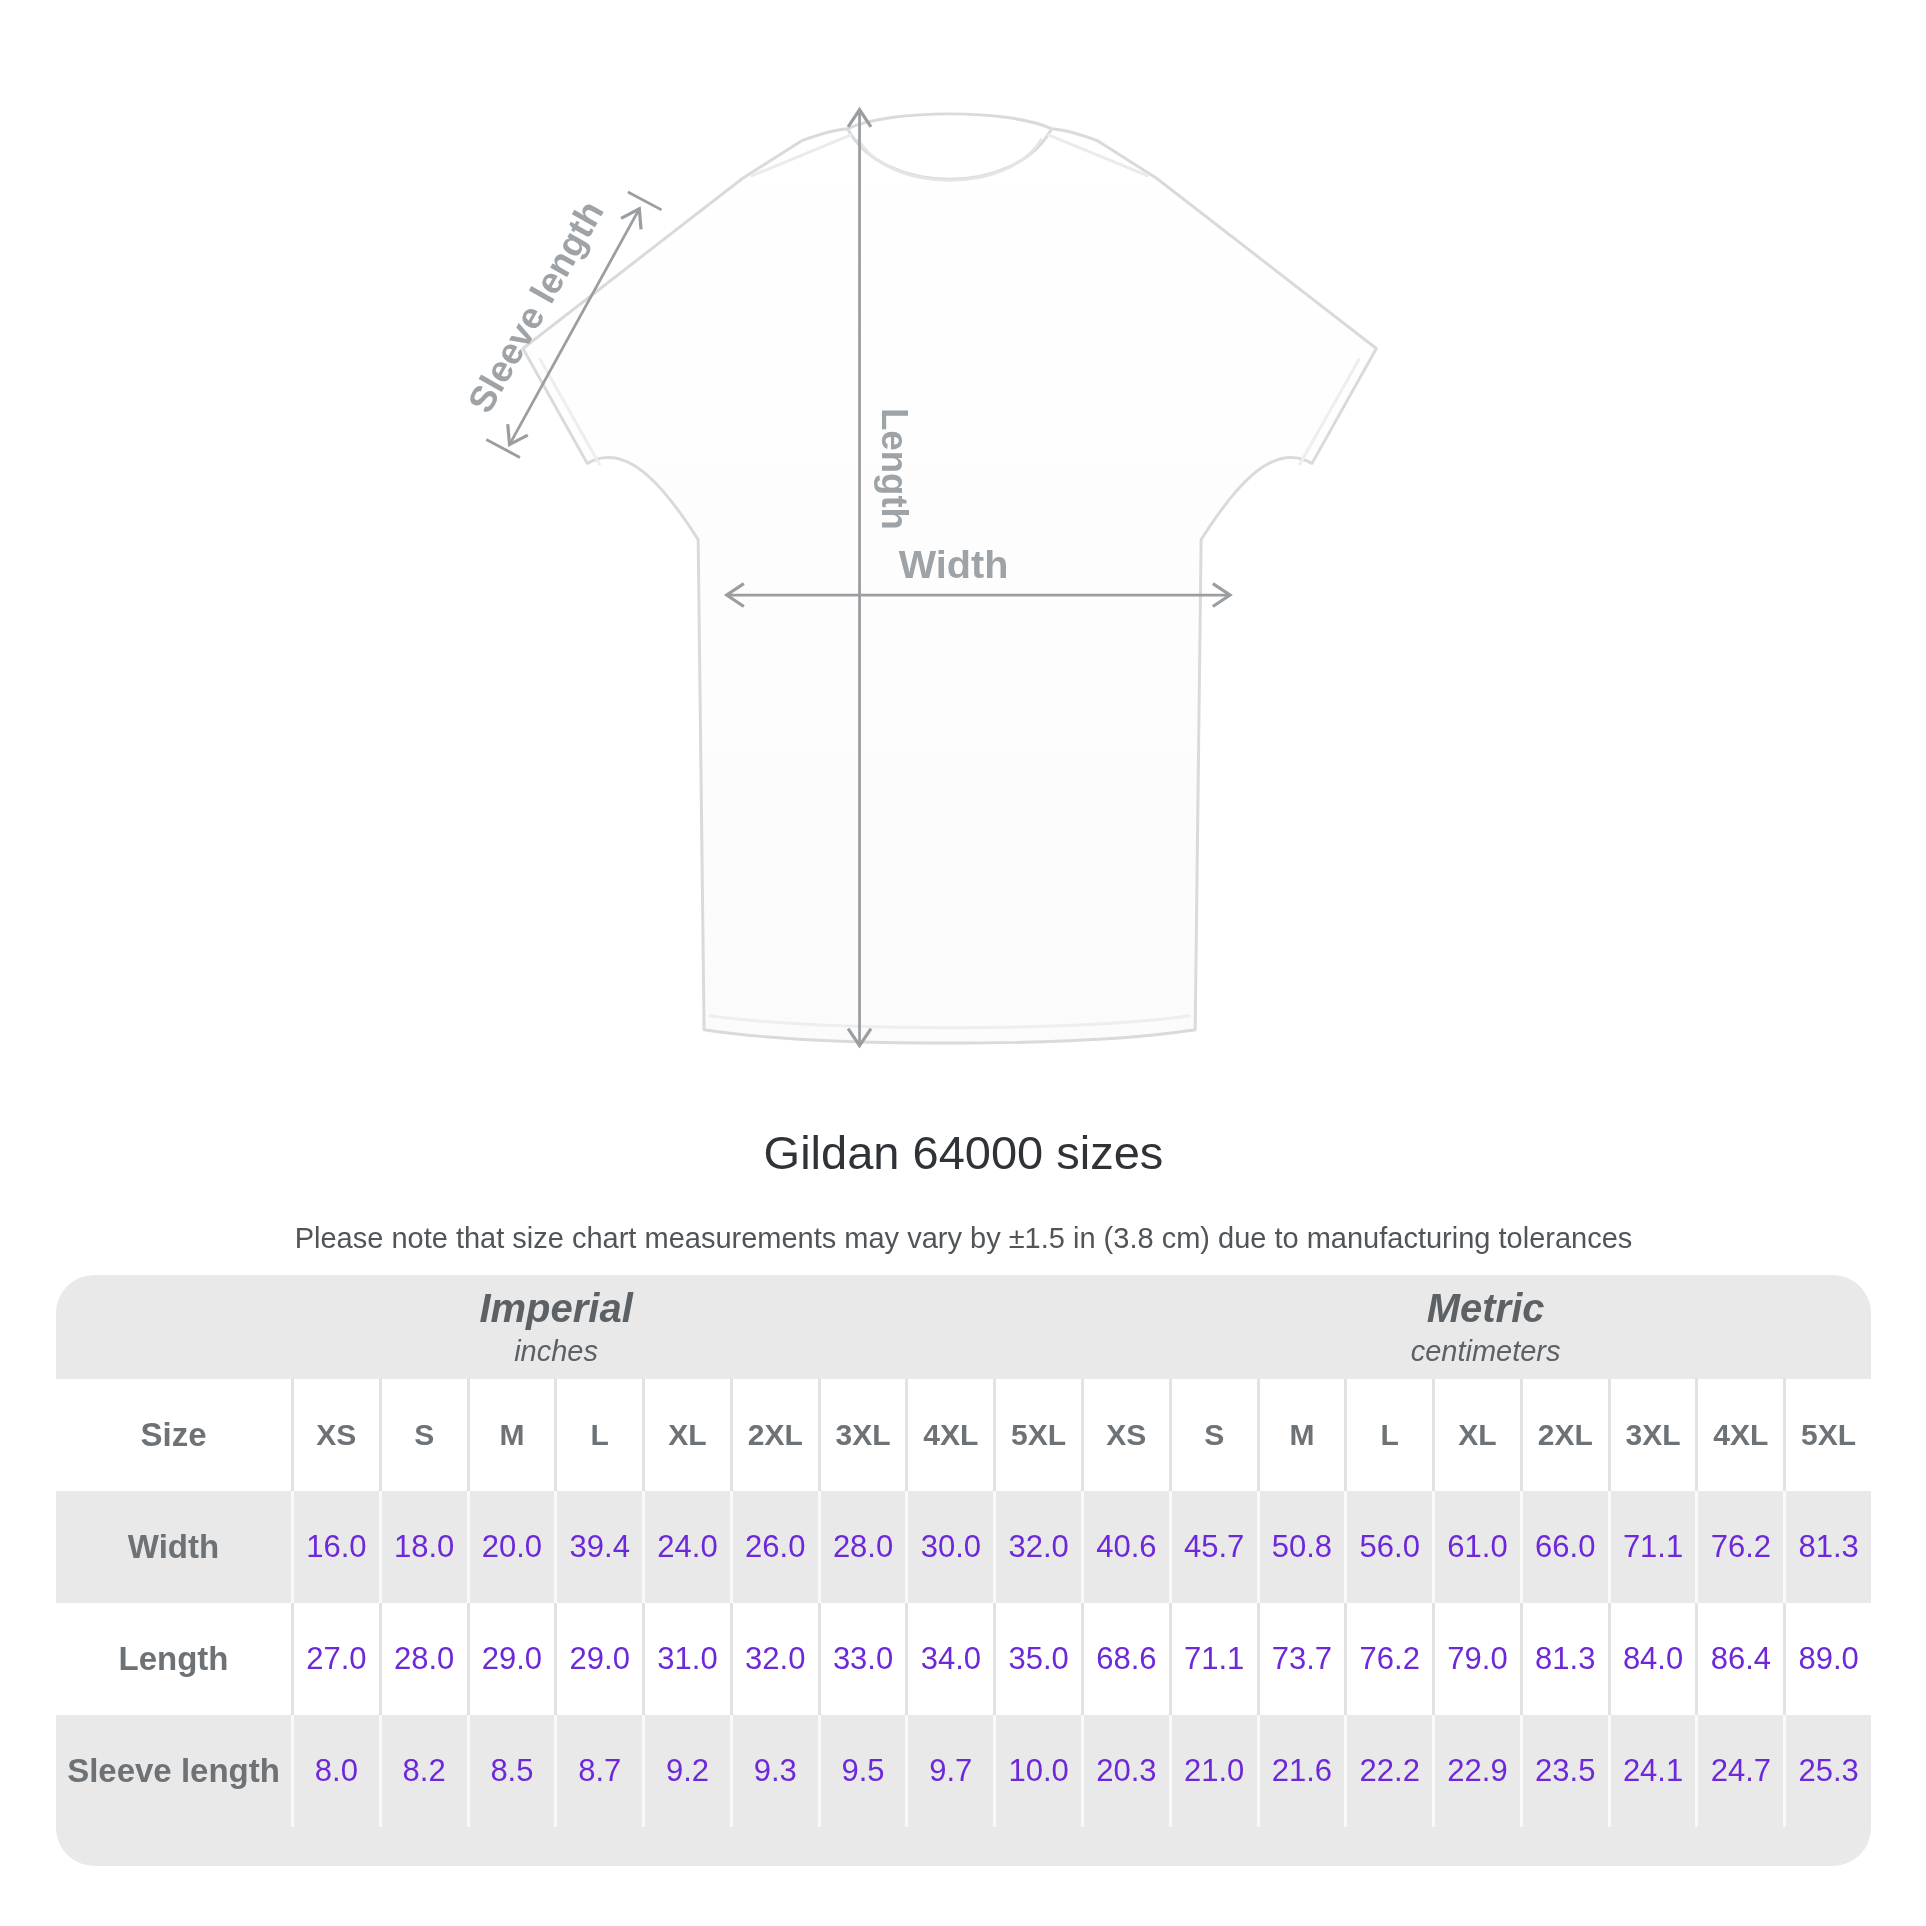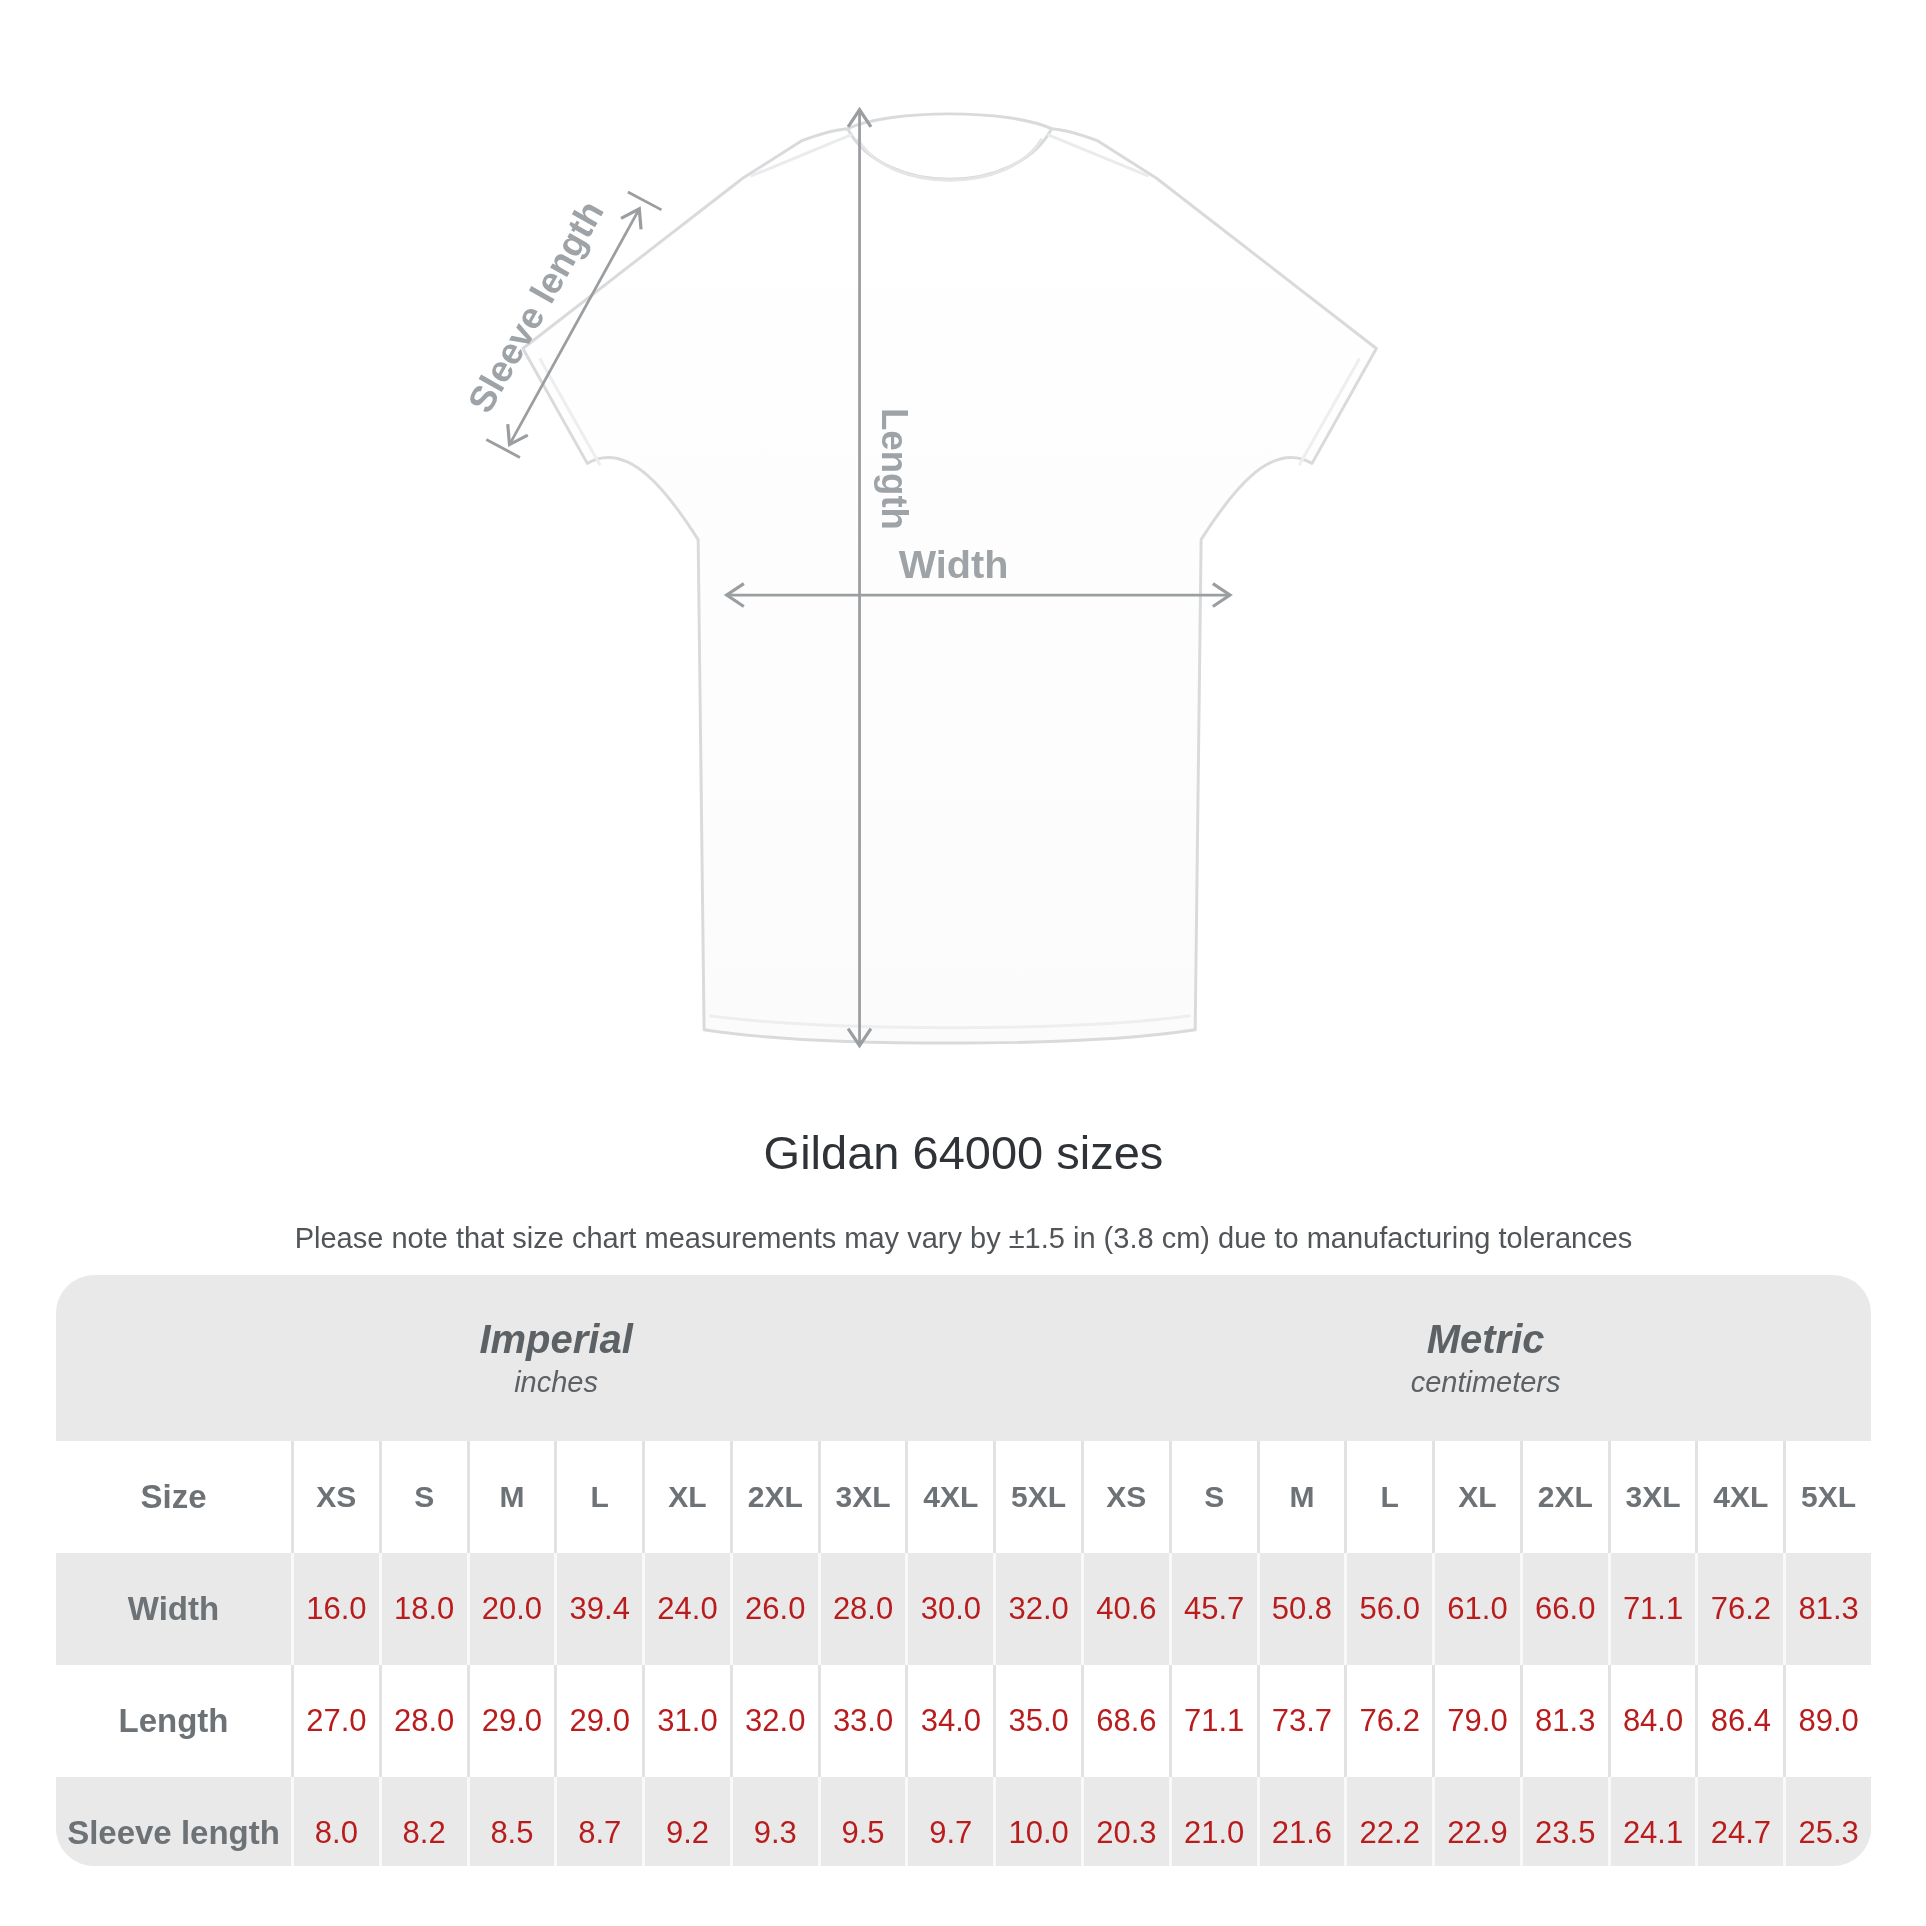--- a/index.html
+++ b/index.html
@@ -19,39 +19,39 @@
   }
   .subtitle{
     position:absolute;left:0;top:1194px;width:100%;
     text-align:center;font-size:29px;color:#515558;margin-top:28px;
   }
   
   .size-table{
     position:absolute;left:56px;top:1275px;width:1815px;height:591px;
     background:#e9e9e9;border-radius:38px;overflow:hidden;
   }
-  .group-header{display:flex;height:166px;gap:44px;}
+  .group-header{display:flex;height:104px;gap:44px;}
   .group-cell{display:flex;flex-direction:column;align-items:center;justify-content:center;}
   .group-cell.imperial{width:1025px;}
   .group-cell.metric{width:790px;}
   .group-title{font-size:40px;font-weight:bold;font-style:italic;color:#5c6165;}
   .group-unit{font-size:29px;font-style:italic;color:#5c6165;margin-top:4px;}
   .trow{
     display:grid;
     grid-template-columns:235px repeat(18, 1fr);
     height:112px;align-items:stretch;
   }
   .trow > div{display:flex;align-items:center;justify-content:center;}
   .row-white{background:#ffffff;}
   .row-gray{background:#e9e9e9;}
   .row-white .sep{border-left:3px solid #e2e2e2;}
   .row-gray  .sep{border-left:3px solid #f9f9f9;}
   .lbl{font-size:33px;font-weight:bold;color:#6d7276;}
   .colhead{font-size:30px;font-weight:bold;color:#6d7276;}
-  .val{font-size:31px;color:#b91c1c;}
+  .val{font-size:31px;color:#6d28d9;}
 </style>
 </head>
 <body>
 
 <div class="stage">
 
   <div class="diagram-wrap">
     <svg width="1927" height="1099" viewBox="0 0 1946 1110">
       <defs>
         <marker id="arrow" orient="auto-start-reverse" markerUnits="userSpaceOnUse" markerWidth="40" markerHeight="30" viewBox="-18 -13 22 26" refX="-1" refY="0">

